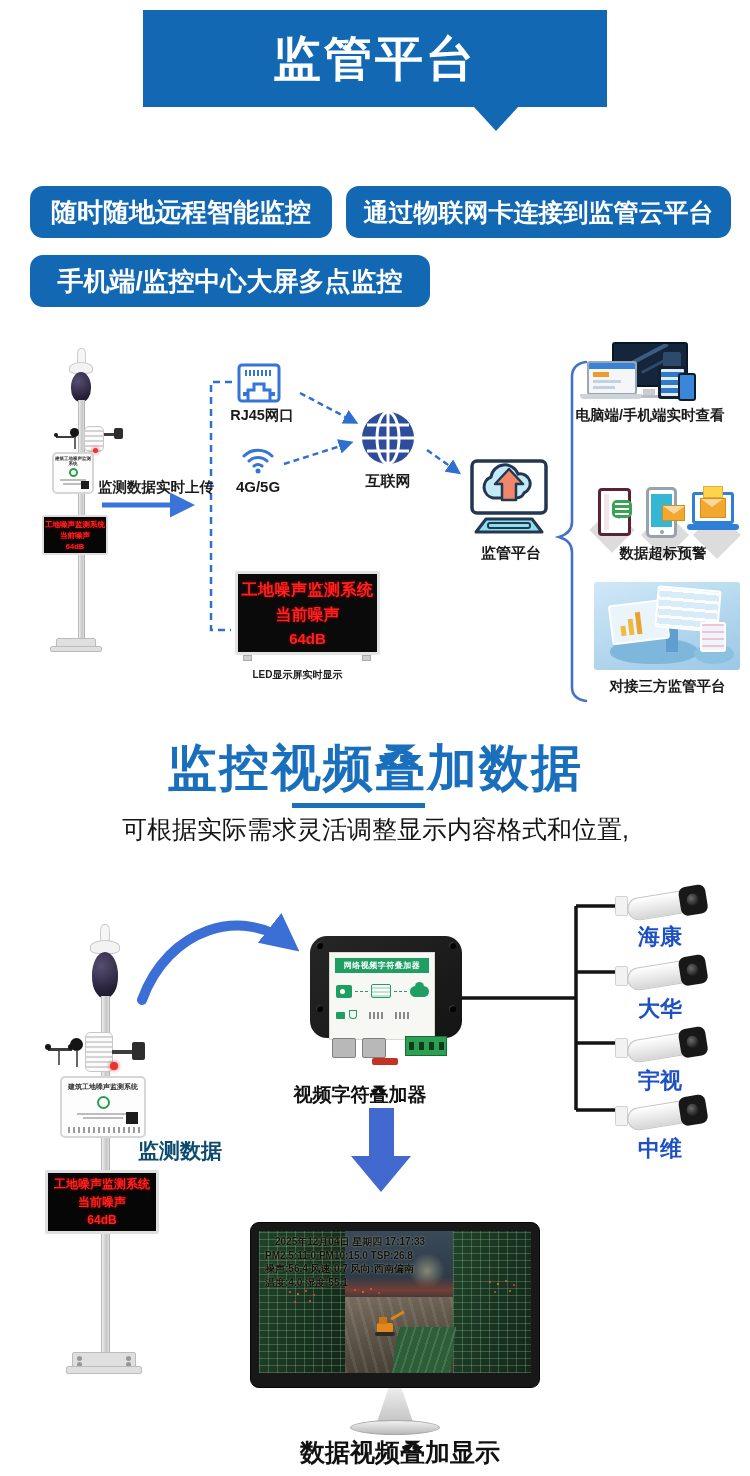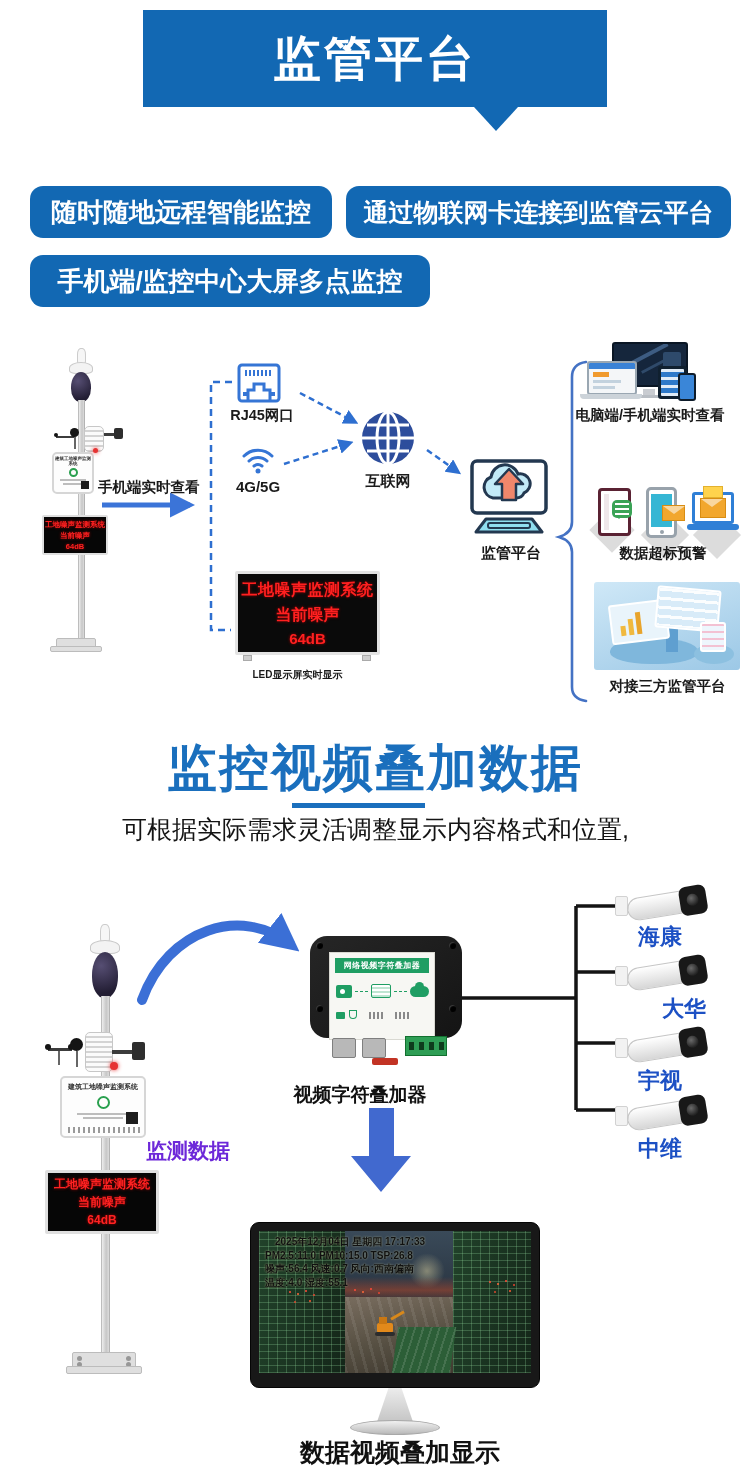--- a/index.html
+++ b/index.html
@@ -247,21 +247,21 @@
     <div class="beacon" style="left:93px; top:448px; width:5px; height:5px;"></div>
     <div class="ledscr" style="left:42px; top:515px; width:66px; height:40px; font-size:7.5px; line-height:11px;">
       <div>工地噪声监测系统</div>
       <div>当前噪声</div>
       <div>64dB</div>
     </div>
     <div class="baseplate" style="left:56px; top:638px; width:40px; height:10px;"></div>
     <div class="baseplate" style="left:50px; top:646px; width:52px; height:6px;"></div>
   </div>
 
-  <div class="cap" style="left:98px; top:478px; width:120px; font-size:14.5px; text-align:left;">手机端实时查看</div>
+  <div class="cap" style="left:98px; top:478px; width:120px; font-size:14.5px; text-align:left;">监测数据实时上传</div>
 
   <div class="iconbox" style="left:236px; top:362px;">
     <svg width="46" height="42" viewBox="0 0 46 42">
       <rect x="3" y="3" width="40" height="36" rx="3" fill="none" stroke="#3575d5" stroke-width="3"></rect>
       <path d="M10,8 V14 M14,8 V14 M18,8 V14 M22,8 V14 M26,8 V14 M30,8 V14 M34,8 V14" stroke="#3575d5" stroke-width="2"></path>
       <path d="M12,39 V28 h6 v-6 h10 v6 h6 v11" fill="none" stroke="#3575d5" stroke-width="3"></path>
       <rect x="7" y="30" width="4" height="4" fill="#3575d5"></rect>
       <rect x="35" y="30" width="4" height="4" fill="#3575d5"></rect>
     </svg>
   </div>
@@ -405,21 +405,21 @@
       <div>当前噪声</div>
       <div>64dB</div>
     </div>
     <div class="baseplate" style="left:72px; top:1352px; width:64px; height:16px;"></div>
     <div class="bolt" style="left:77px; top:1356px;"></div>
     <div class="bolt" style="left:126px; top:1356px;"></div>
     <div class="bolt" style="left:77px; top:1362px;"></div>
     <div class="bolt" style="left:126px; top:1362px;"></div>
     <div class="baseplate" style="left:66px; top:1366px; width:76px; height:8px;"></div>
   </div>
-  <div class="cap" style="left:130px; top:1137px; width:100px; font-size:21px; text-align:right; color:#6d28d9;">监测数据</div>
+  <div class="cap" style="left:130px; top:1137px; width:100px; font-size:21px; text-align:center; color:#0c4a6e;">监测数据</div>
 
   <div class="odev">
     <div class="screw" style="left:6px; top:6px;"></div>
     <div class="screw" style="right:6px; top:6px;"></div>
     <div class="screw" style="left:6px; bottom:26px;"></div>
     <div class="screw" style="right:6px; bottom:26px;"></div>
     <div class="odev-panel">
       <div class="odev-title">网络视频字符叠加器</div>
       <div class="flow">
         <div class="f-cam"></div>
@@ -463,21 +463,21 @@
         <div class="cam-lens"></div>
       </div>
   </div>
   <div class="cam-label" style="left:615px; top:922px;">海康</div>
   <div class="cam" style="left:615px; top:954px;">
     <div class="cam-mount"></div>
       <div class="cam-body">
         <div class="cam-lens"></div>
       </div>
   </div>
-  <div class="cam-label" style="left:639px; top:994px;font-family:Liberation Mono, monospace;">大华</div>
+  <div class="cam-label" style="left:615px; top:994px;font-family:Liberation Mono, monospace;">大华</div>
   <div class="cam" style="left:615px; top:1026px;">
     <div class="cam-mount"></div>
       <div class="cam-body">
         <div class="cam-lens"></div>
       </div>
   </div>
   <div class="cam-label" style="left:615px; top:1066px;">宇视</div>
   <div class="cam" style="left:615px; top:1094px;">
     <div class="cam-mount"></div>
       <div class="cam-body">

